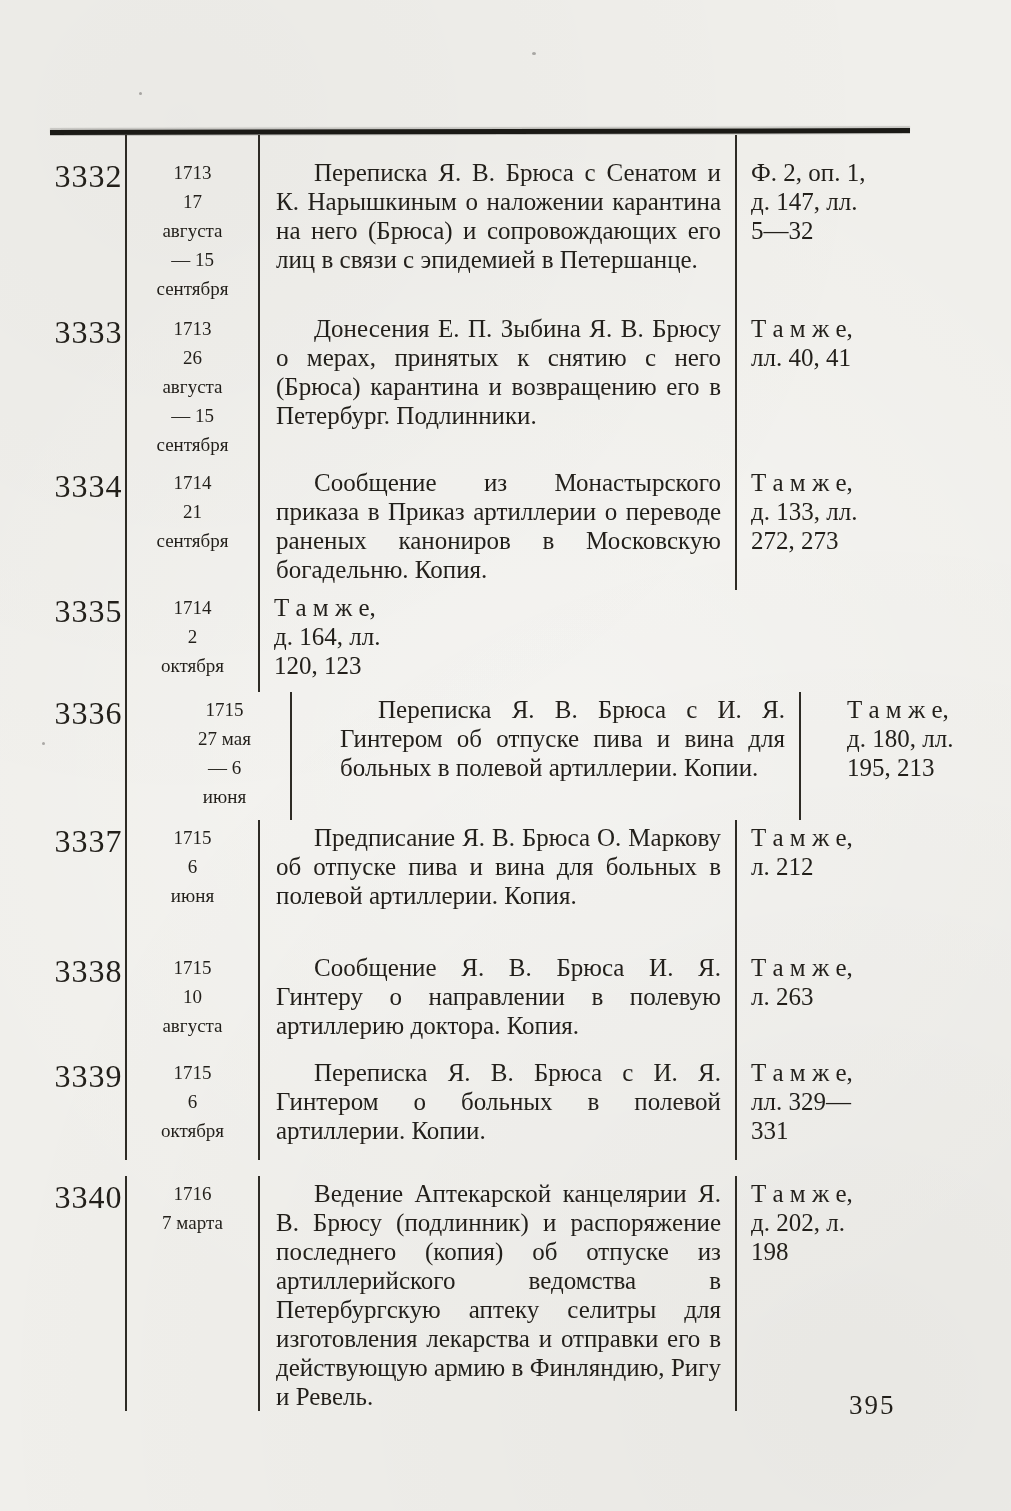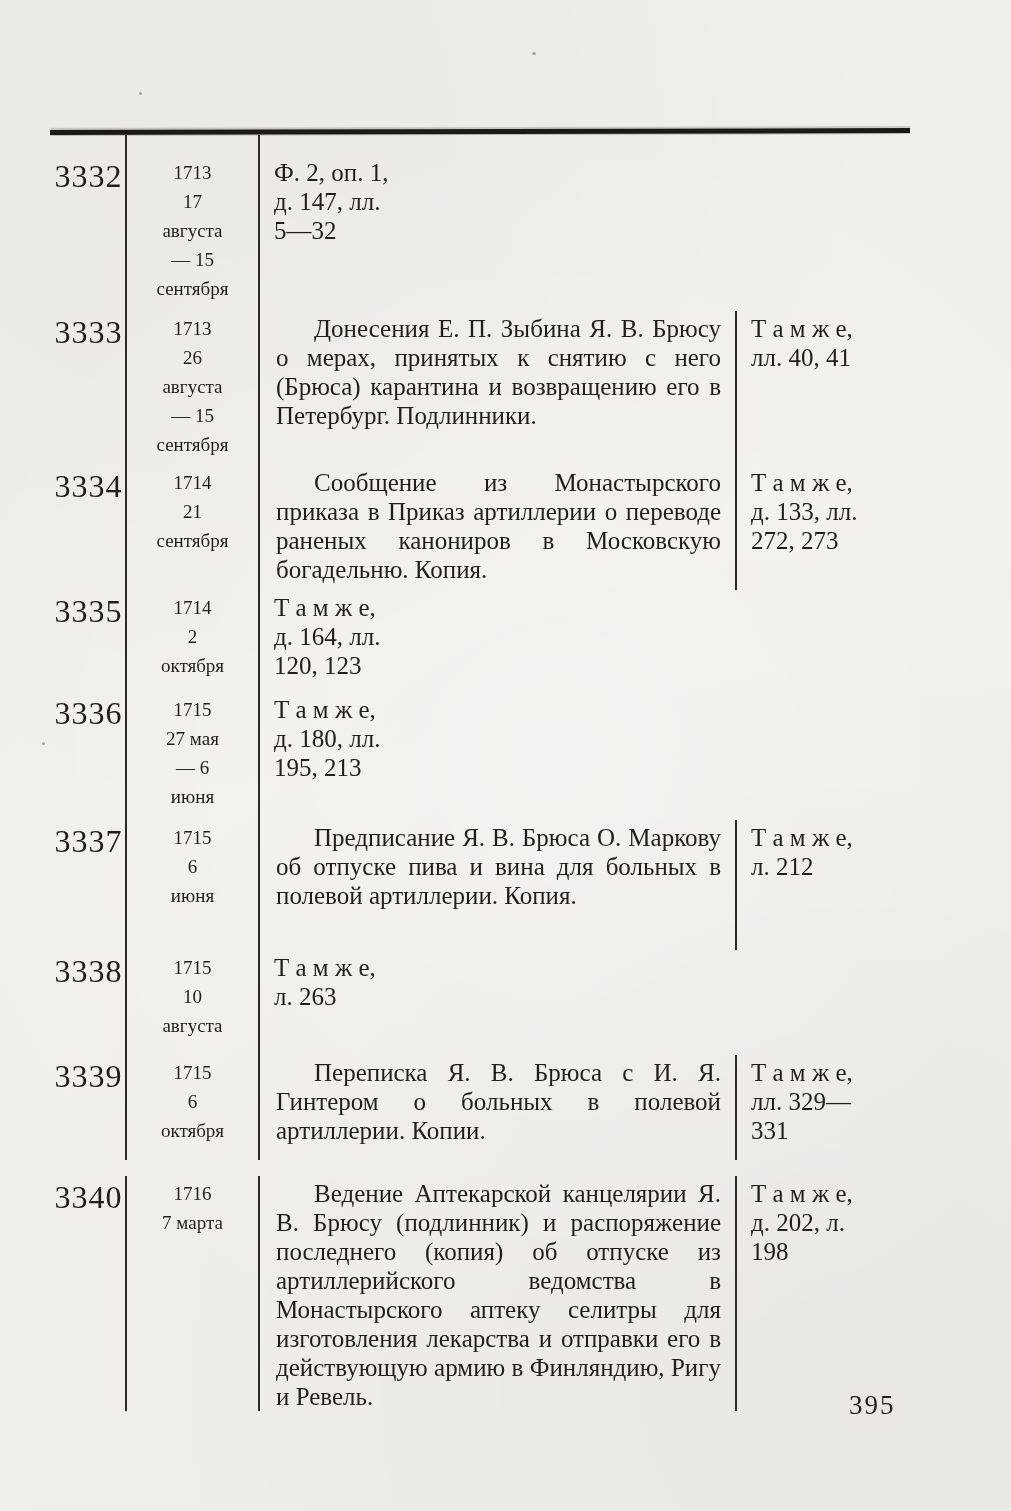--- a/index.html
+++ b/index.html
@@ -103,20 +103,21 @@
 
   <div class="catalog">
 
     <div class="row row-first" style="min-height:176px;">
       <div class="cell col-num">3332</div>
       <div class="cell col-date">1713
 17
 августа
 — 15
 сентября</div>
+      <div class="cell col-desc">Переписка Я. В. Брюса с Сенатом и К. Нарышкиным о наложении карантина на него (Брюса) и сопровождающих его лиц в связи с эпидемией в Петершанце.</div>
       <div class="cell col-ref">Ф. 2, оп. 1,
 д. 147, лл.
 5—32</div>
     </div>
 
     <div class="row" style="min-height:154px;">
       <div class="cell col-num">3333</div>
       <div class="cell col-date">1713
 26
 августа
@@ -141,66 +142,68 @@
     <div class="row" style="min-height:102px;">
       <div class="cell col-num">3335</div>
       <div class="cell col-date">1714
 2
 октября</div>
       <div class="cell col-ref">Т а м  ж е,
 д. 164, лл.
 120, 123</div>
     </div>
 
-    <div class="row" style="min-height:128px;">
+    <div class="row" style="min-height:128px;gap:32px;">
       <div class="cell col-num">3336</div>
       <div class="cell col-date">1715
 27 мая
 — 6
 июня</div>
+      <div class="cell col-desc">Переписка Я. В. Брюса с И. Я. Гинтером об отпуске пива и вина для больных в полевой артиллерии. Копии.</div>
       <div class="cell col-ref">Т а м  ж е,
 д. 180, лл.
 195, 213</div>
     </div>
 
     <div class="row" style="min-height:130px;">
       <div class="cell col-num">3337</div>
       <div class="cell col-date">1715
 6
 июня</div>
       <div class="cell col-desc">Предписание Я. В. Брюса О. Маркову об отпуске пива и вина для больных в полевой артиллерии. Копия.</div>
       <div class="cell col-ref">Т а м  ж е,
 л. 212</div>
     </div>
 
     <div class="row" style="min-height:105px;">
       <div class="cell col-num">3338</div>
       <div class="cell col-date">1715
 10
 августа</div>
+      <div class="cell col-desc">Сообщение Я. В. Брюса И. Я. Гинтеру о направлении в полевую артиллерию доктора. Копия.</div>
       <div class="cell col-ref">Т а м  ж е,
 л. 263</div>
     </div>
 
     <div class="row" style="min-height:105px;">
       <div class="cell col-num">3339</div>
       <div class="cell col-date">1715
 6
 октября</div>
       <div class="cell col-desc">Переписка Я. В. Брюса с И. Я. Гинтером о больных в полевой артиллерии. Копии.</div>
       <div class="cell col-ref">Т а м  ж е,
 лл. 329—
 331</div>
     </div>
 
     <div class="row" style="min-height:212px;margin-top:16px;">
       <div class="cell col-num">3340</div>
       <div class="cell col-date">1716
 7 марта</div>
-      <div class="cell col-desc">Ведение Аптекарской канцелярии Я. В. Брюсу (подлинник) и распоряжение последнего (копия) об отпуске из артиллерийского ведомства в Монастырского аптеку селитры для изготовления лекарства и отправки его в действующую армию в Финляндию, Ригу и Ревель.</div>
+      <div class="cell col-desc">Ведение Аптекарской канцелярии Я. В. Брюсу (подлинник) и распоряжение последнего (копия) об отпуске из артиллерийского ведомства в Петербургскую аптеку селитры для изготовления лекарства и отправки его в действующую армию в Финляндию, Ригу и Ревель.</div>
       <div class="cell col-ref">Т а м  ж е,
 д. 202, л.
 198</div>
     </div>
 
   </div>
 
   <div class="page-number">395</div>
 
 </div>

